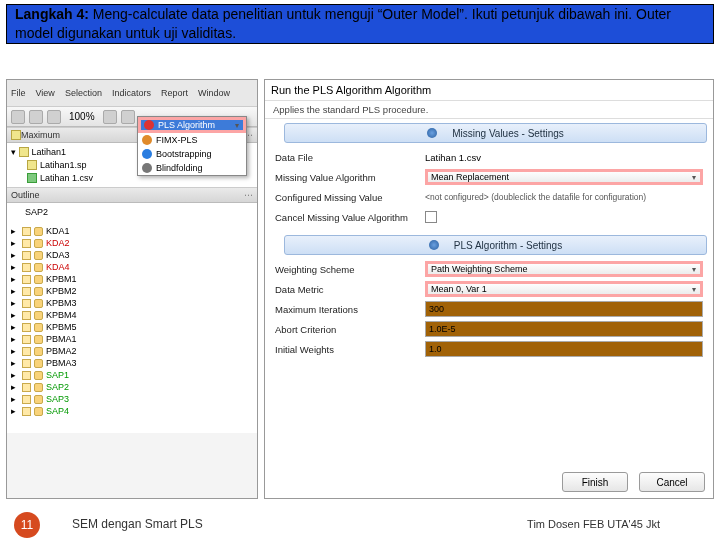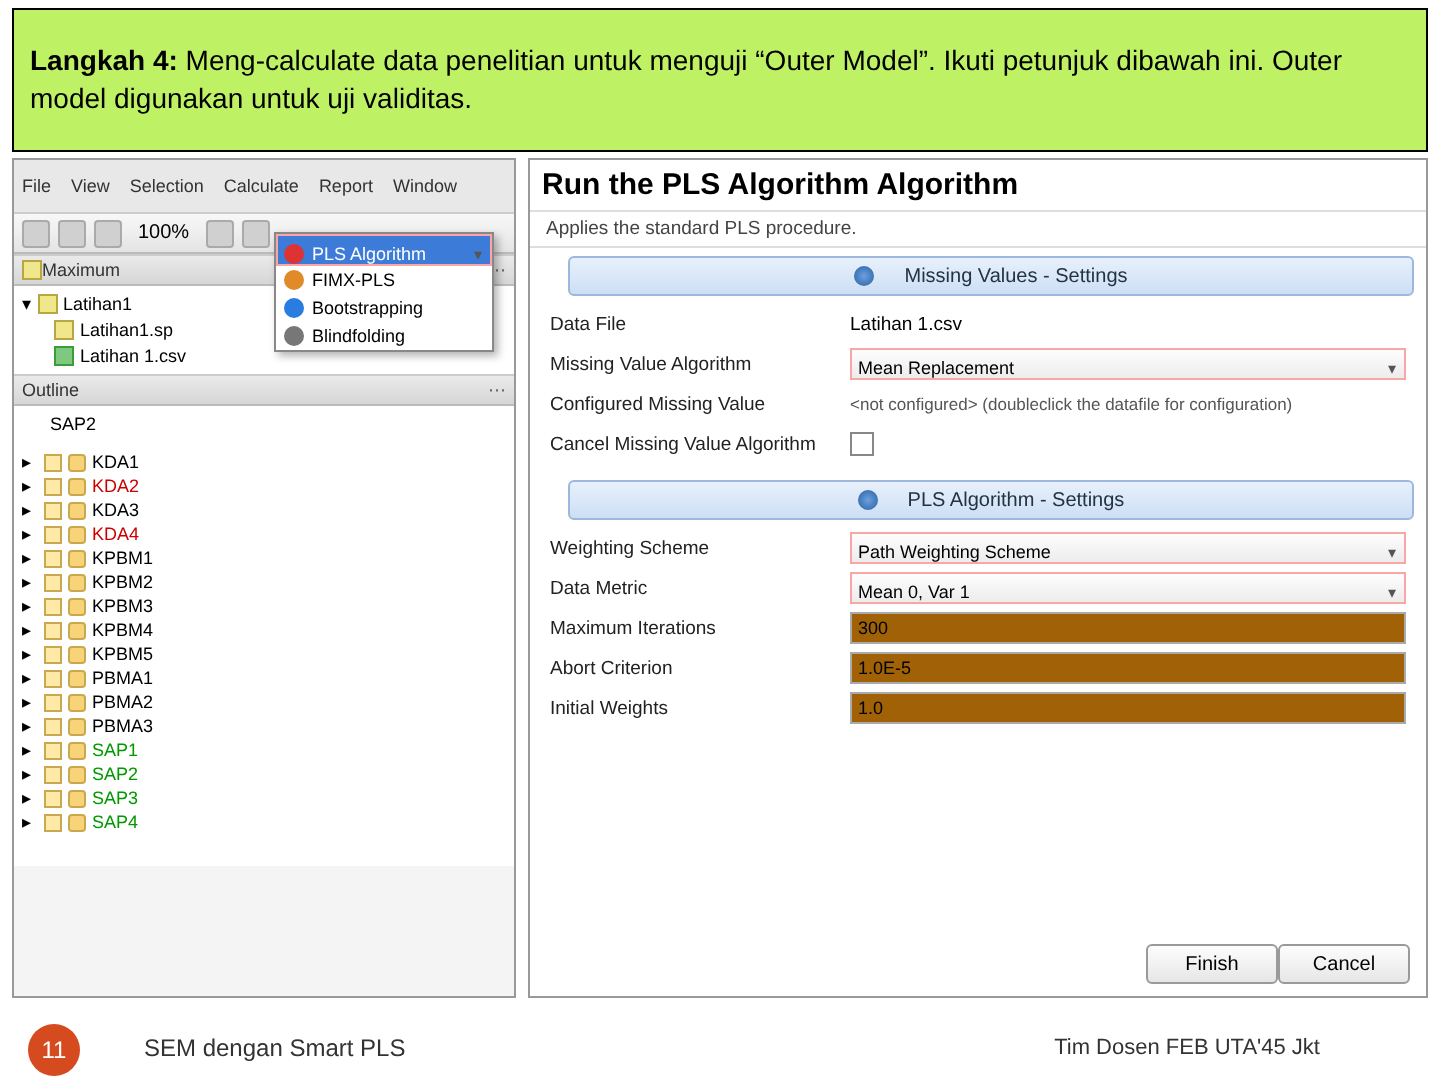--- a/index.html
+++ b/index.html
@@ -1,18 +1,18 @@
 <!DOCTYPE html>
 <html><head>
 <meta charset="utf-8">
 <style>
   *{box-sizing:border-box;margin:0;padding:0;font-family:Arial,sans-serif}
   body{width:720px;height:540px;background:#fff;position:relative;overflow:hidden}
   .slide{width:720px;height:540px;position:relative}
-  .header{background:#bef264;border:1px solid #000;margin:4px 6px 0 6px;padding:16px 8px;font-size:14px;line-height:1.35}
+  .header{background:#1d4ed8;border:1px solid #000;margin:4px 6px 0 6px;padding:0 8px;font-size:14px;line-height:1.35}
   .header b{font-weight:bold}
   .apps{position:absolute;top:75px;left:6px;right:6px;bottom:40px}
   .left-app{position:absolute;left:0;top:0;width:252px;height:420px;border:1px solid #999;background:#f4f4f4;font-size:9px}
   .menubar{height:27px;background:#e8e8e8;border-bottom:1px solid #ccc;display:flex;align-items:center;padding:0 4px;gap:10px;font-size:9px;color:#333}
   .toolbar{height:20px;background:linear-gradient(#f8f8f8,#e4e4e4);border-bottom:1px solid #bbb;display:flex;align-items:center;padding:0 4px;gap:4px}
   .tb-ico{width:14px;height:14px;background:#d0d0d0;border:1px solid #aaa;border-radius:2px}
   .zoom{font-size:10px;padding:0 4px}
   .dropdown{position:absolute;top:36px;left:130px;width:110px;background:#fff;border:1px solid #888;box-shadow:2px 2px 4px rgba(0,0,0,.3);z-index:10;font-size:9px}
   .dd-item{display:flex;align-items:center;gap:4px;padding:2px 4px;cursor:pointer}
   .dd-item.sel{background:#3d7bd9;color:#fff}
@@ -22,33 +22,33 @@
   .tree{background:#fff;font-size:9px;padding:2px 4px}
   .tree-row{display:flex;align-items:center;gap:3px;height:13px}
   .tree-ico{width:10px;height:10px;background:#f0e68c;border:1px solid #b8a642}
   .tree-ico.grn{background:#7ec97e;border-color:#3a9d3a}
   .outline{height:20px;background:#fff}
   .ind-row{display:flex;align-items:center;gap:3px;height:12px;font-size:9px}
   .ind-ico{width:9px;height:9px;background:#ffe9a8;border:1px solid #c9a94b}
   .ind-dot{width:9px;height:9px;border-radius:2px;background:#f9d37a;border:1px solid #c9a94b}
   .red{color:#c00}.green{color:#090}
   .right-app{position:absolute;left:258px;top:0;right:0;height:420px;border:1px solid #999;background:#fff;font-size:10px}
-  .r-title{padding:4px 6px;font-size:15px;font-weight:bold;border-bottom:1px solid #ddd}
+  .r-title{padding:4px 6px;font-size:11px;font-weight:normal;border-bottom:1px solid #ddd}
   .r-sub{padding:3px 8px;font-size:9.5px;color:#444;border-bottom:1px solid #ddd}
   .sect-hdr{height:20px;margin:4px 6px 0 19px;background:linear-gradient(#e8f0fb,#cddff5);border:1px solid #9cb8dd;border-radius:3px;display:flex;align-items:center;justify-content:center;gap:15px;font-size:10px;color:#234}
   .cog{width:10px;height:10px;border-radius:50%;background:radial-gradient(#6aa0e0,#2a5fa0)}
   .form{padding:4px 10px}
   .frow{display:flex;align-items:center;height:20px;font-size:9.5px}
   .flab{width:150px;color:#222}
   .fval{flex:1}
   .inp{width:100%;height:16px;border:1px solid #aaa;background:#a16207;font-size:9px;padding:0 3px;display:flex;align-items:center}
-  .sel{width:100%;height:16px;border:1px solid #fca5a5;background:linear-gradient(#fdfdfd,#ececec);font-size:9px;padding:0 3px;display:flex;align-items:flex-end;position:relative}
+  .sel{width:100%;height:16px;border:3px solid #fca5a5;background:linear-gradient(#fdfdfd,#ececec);font-size:9px;padding:0 3px;display:flex;align-items:center;position:relative}
   .sel::after{content:"▾";position:absolute;right:4px;color:#555;font-size:8px}
   .chk{width:12px;height:12px;border:1px solid #888;background:#fff}
-  .btns{position:absolute;bottom:6px;right:8px;display:flex;gap:0}
+  .btns{position:absolute;bottom:6px;right:8px;display:flex;gap:11px}
   .btn{height:20px;min-width:66px;background:linear-gradient(#fdfdfd,#e6e6e6);border:1px solid #9a9a9a;border-radius:3px;font-size:10px;display:flex;align-items:center;justify-content:center;cursor:pointer}
   .footer{position:absolute;bottom:6px;left:0;right:0;height:28px;display:flex;align-items:center;padding:0 60px 0 12px;font-size:12px}
   .pagenum{position:absolute;left:14px;bottom:6px;width:26px;height:26px;border-radius:50%;background:#d64a1f;color:#fff;display:flex;align-items:center;justify-content:center;font-size:12px}
   .ft-l{margin-left:60px;color:#333}
   .ft-r{margin-left:auto;color:#333;font-size:11px}
 </style>
 </head>
 <body>
 
 <div class="slide">
@@ -56,21 +56,21 @@
     <b>Langkah 4:</b><span> Meng-calculate data penelitian untuk menguji “Outer Model”. Ikuti petunjuk dibawah ini. Outer model digunakan untuk uji validitas.</span>
   </div>
 
   <div class="apps">
 
     <div class="left-app">
       <div class="menubar">
         <span>File</span>
         <span>View</span>
         <span>Selection</span>
-        <span>Calculate</span>
+        <span>Indicators</span>
         <span>Report</span>
         <span>Window</span>
       </div>
       <div class="toolbar">
         <span class="tb-ico"></span>
         <span class="tb-ico"></span>
         <span class="tb-ico"></span>
         <span class="zoom">100%</span>
         <span class="tb-ico"></span>
         <span class="tb-ico"></span>

